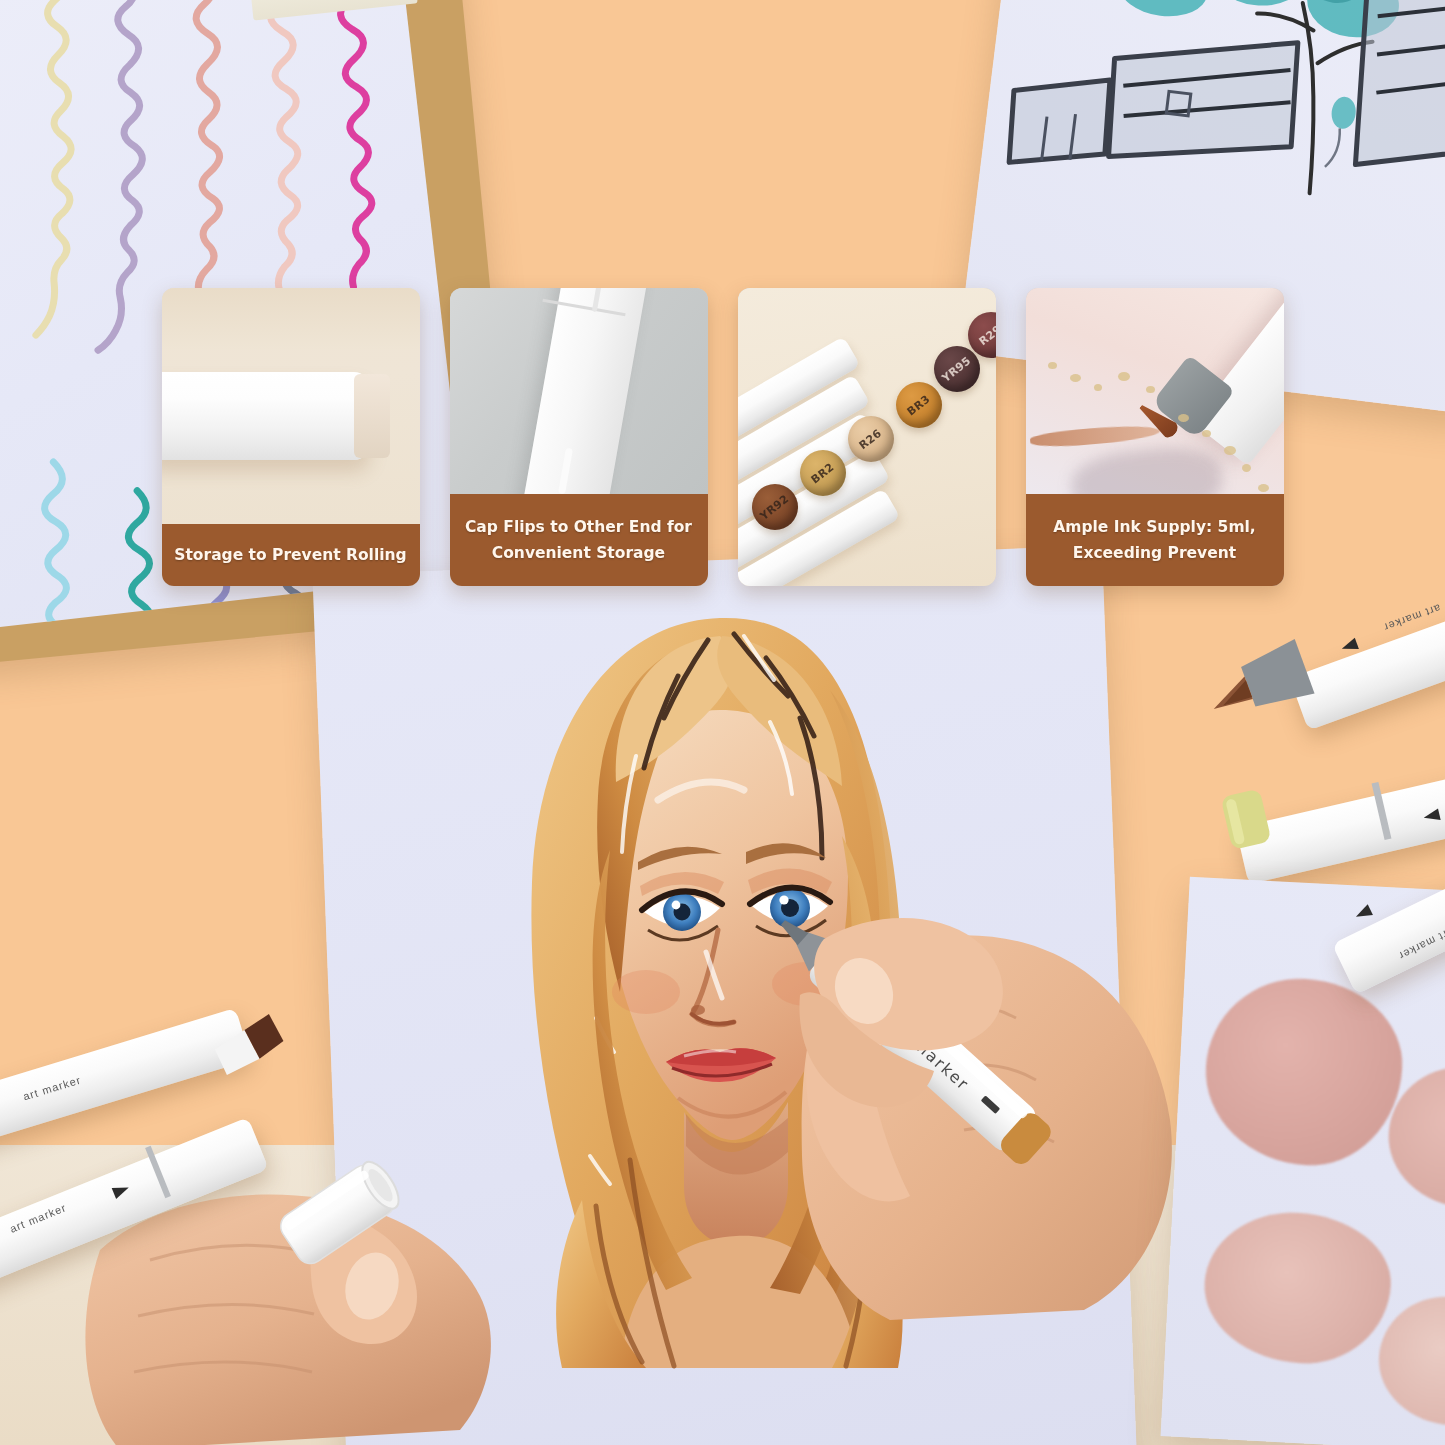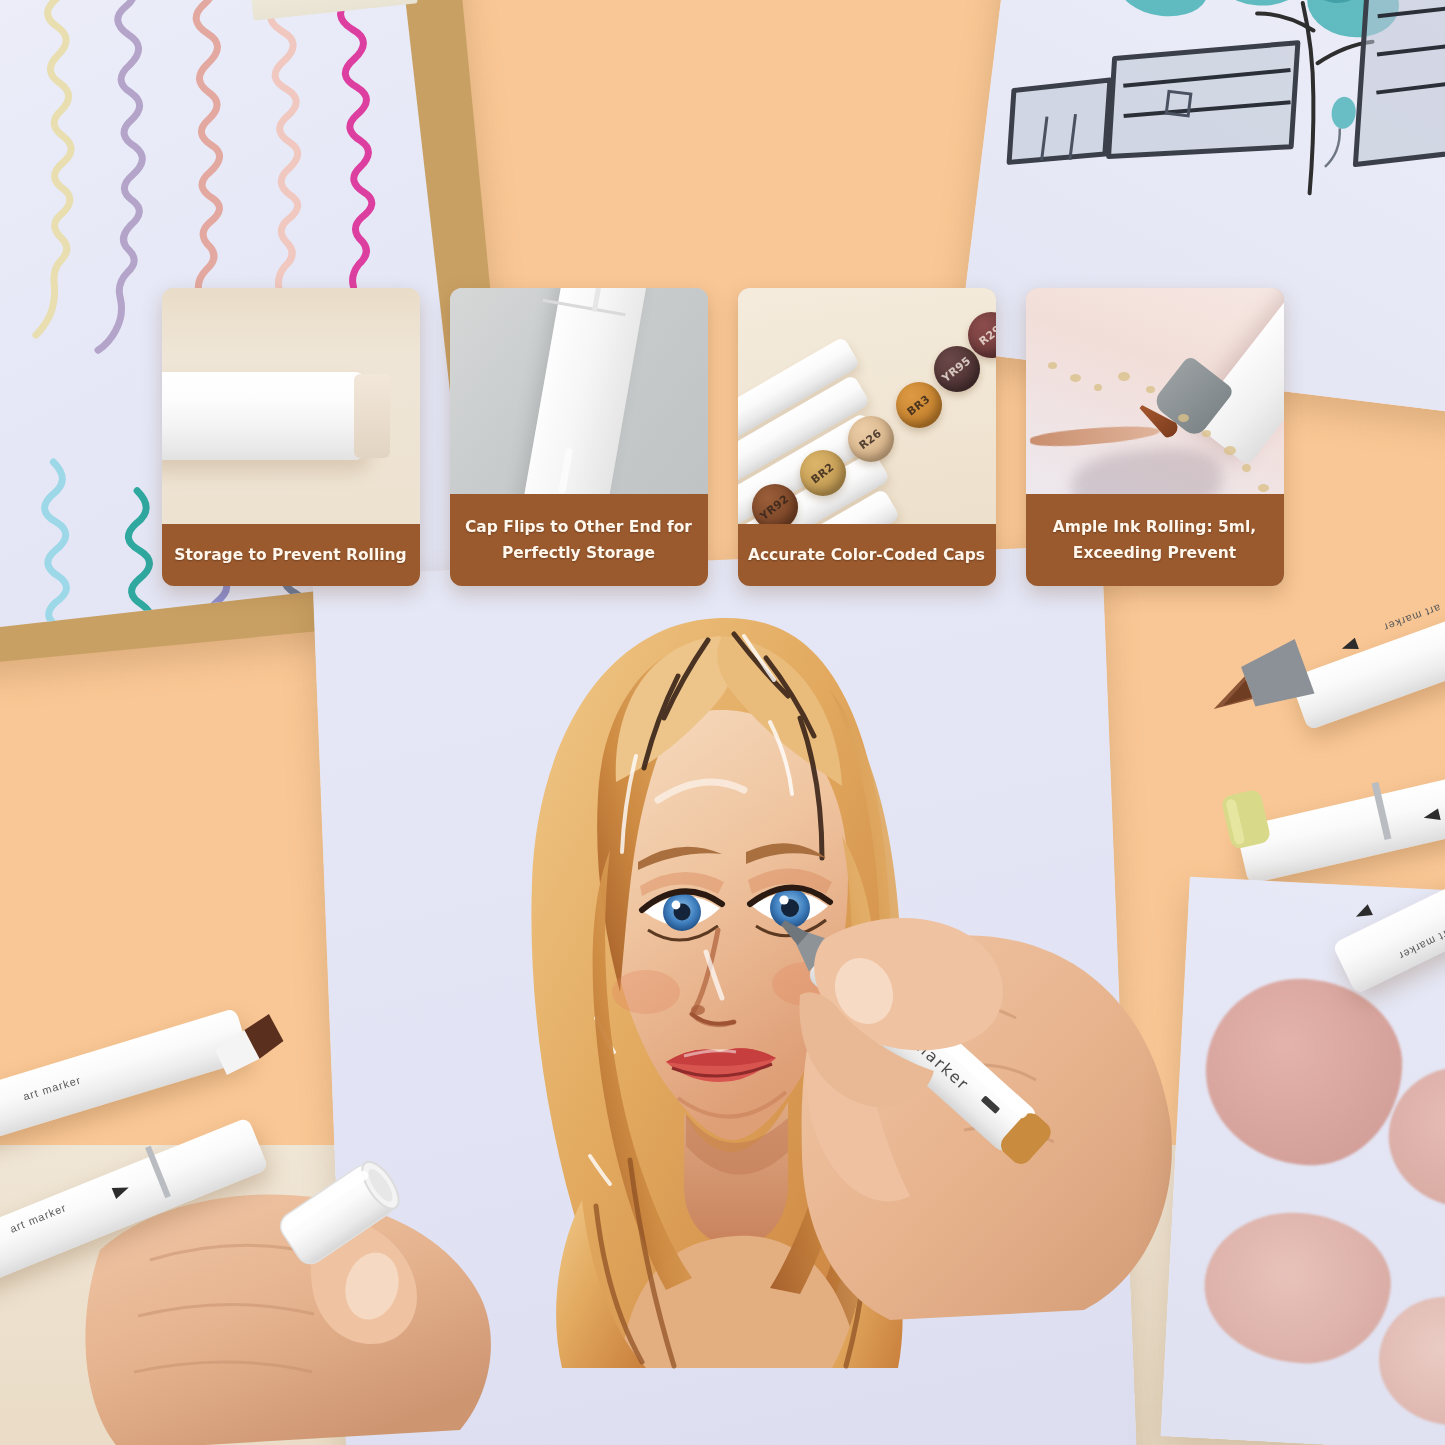--- a/index.html
+++ b/index.html
@@ -630,21 +630,21 @@
         <div class="ph2">
           <div class="pen"></div>
           <div class="seam"></div>
           <div class="slit"></div>
           <div class="slit2"></div>
         </div>
       </div>
       <div class="card-label">
         <div>
           <span>Cap Flips to Other End for</span><br>
-          <span>Perfectly Storage</span>
+          <span>Convenient Storage</span>
         </div>
       </div>
     </div>
 
     <div class="card one-line">
       <div class="card-photo">
         <div class="ph3">
 
           <div class="pen3" style="left:-96px; top:46px;  transform:rotate(-30deg);"></div>
           <div class="pen3" style="left:-86px; top:84px;  transform:rotate(-30deg);"></div>
@@ -665,21 +665,20 @@
             <span>BR3</span>
             </div>
           <div class="cap3" style="left:196px; top:58px;  background:radial-gradient(circle at 34% 30%,#6A4748,#4D3233 70%);">
             <span style="color:#F2E6DE;">YR95</span>
             </div>
           <div class="cap3" style="left:230px; top:24px;  background:radial-gradient(circle at 34% 30%,#8C4C4C,#6E3A3A 70%);">
             <span style="color:#F2E6DE;">R29</span>
             </div>
         </div>
       </div>
-      <div class="card-label">Accurate Color-Coded Caps</div>
     </div>
 
     <div class="card two-line">
       <div class="card-photo">
         <div class="ph4">
           <div class="shadowcast"></div>
           <div class="stroke"></div>
           <div class="pen"></div>
           <div class="ferrule"></div>
           <div class="brush"></div>
@@ -691,21 +690,21 @@
           <div class="dot4" style="left:152px; top:126px; width:11px; height:8px;"></div>
           <div class="dot4" style="left:176px; top:142px; width:9px;  height:7px;"></div>
           <div class="dot4" style="left:198px; top:158px; width:12px; height:9px;"></div>
           <div class="dot4" style="left:216px; top:176px; width:9px;  height:8px;"></div>
           <div class="dot4" style="left:232px; top:196px; width:11px; height:8px;"></div>
 
         </div>
       </div>
       <div class="card-label">
         <div>
-          <span>Ample Ink Rolling: 5ml,</span><br>
+          <span>Ample Ink Supply: 5ml,</span><br>
           <span>Exceeding Prevent</span>
         </div>
       </div>
     </div>
 
   </div>
 
 </div>
 
 </body></html>

